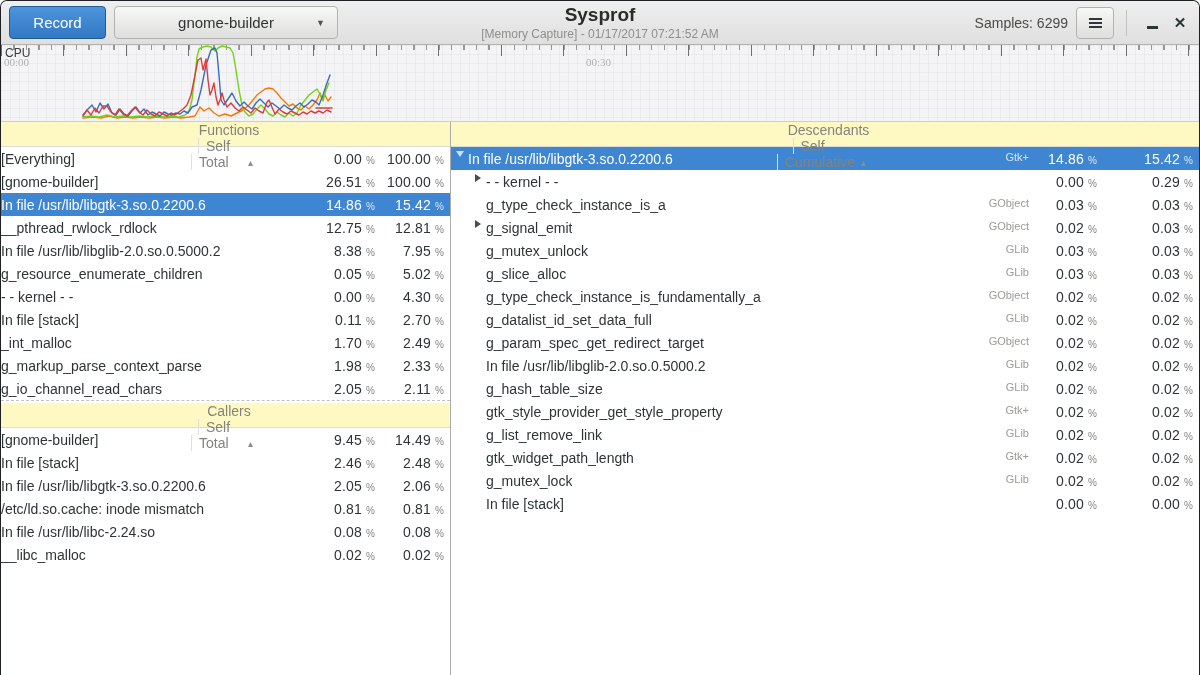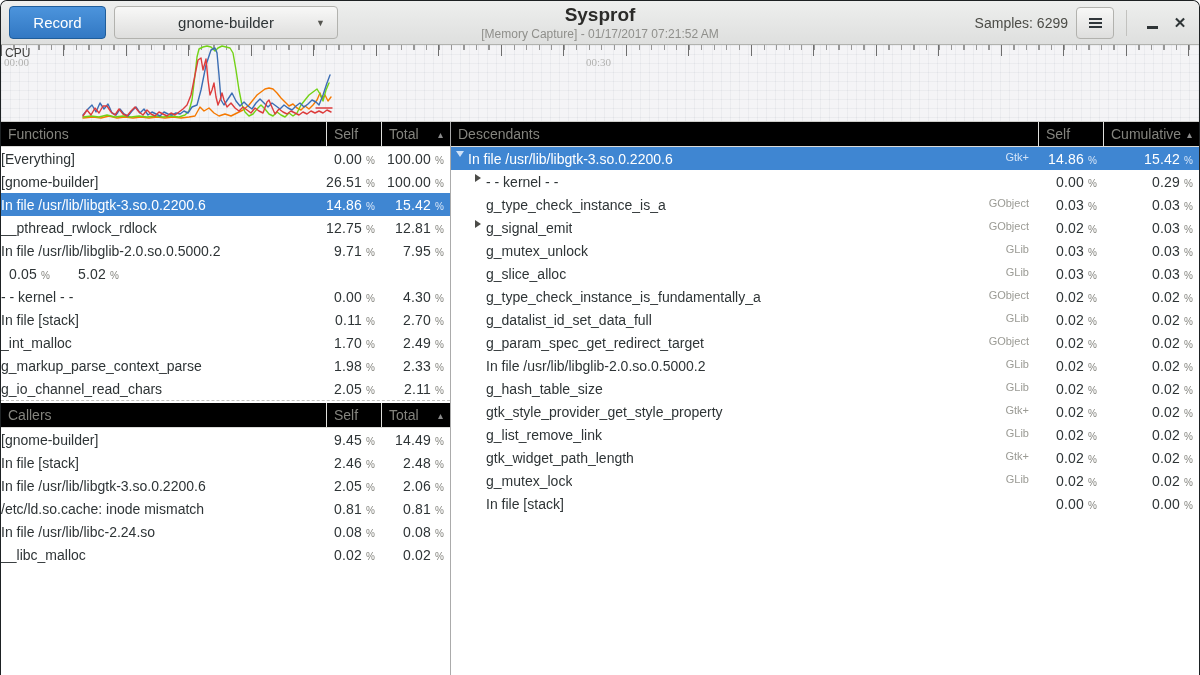--- a/index.html
+++ b/index.html
@@ -51,21 +51,21 @@
   .time-label { position:absolute; top:11px; font-size:11px; color:#b2b2b0;
                 font-family:Liberation Serif, serif; }
   .t0 { left:3px; } .t30 { left:585px; }
 
   
   .panes { display:flex; height:553px; }
   .left-pane { width:450px; border-right:1px solid #ababab; background:#fff; }
   .right-pane { width:748px; background:#fff; }
 
   .thead { height:25px; display:flex; align-items:center; border-bottom:1px solid #dbdbd8;
-           color:#84847e; font-size:14px; background:#000000; }
+           color:#84847e; font-size:14px; background:#fef9c3;flex-direction:column; }
   .thead .hsep { border-left:1px solid #dfdfdc; }
   .hcell { height:100%; display:flex; align-items:center; padding-left:7px; cursor:pointer; }
   .sort-arrow { margin-left:auto; margin-right:7px; font-size:10px; color:#8c8c8c; }
 
   .cell.name  { flex:1; min-width:0; }
   .left-pane .cell.self  { width:55px; }
   .left-pane .cell.total { width:69px; }
   .right-pane .cell.self  { width:65px; }
   .right-pane .cell.total { width:96px; }
 
@@ -174,24 +174,27 @@
             <div class="cell name">
               <span class="fn-label">__pthread_rwlock_rdlock</span>
             </div>
             <div class="cell num self"><span class="val">12.75</span><span class="pctsign">%</span></div>
             <div class="cell num total"><span class="val">12.81</span><span class="pctsign">%</span></div>
           </div>
           <div class="trow">
             <div class="cell name">
               <span class="fn-label">In file /usr/lib/libglib-2.0.so.0.5000.2</span>
             </div>
-            <div class="cell num self"><span class="val">9.71</span><span class="pctsign">%</span></div>
+            <div class="cell num self"><span class="val">8.38</span><span class="pctsign">%</span></div>
             <div class="cell num total"><span class="val">7.95</span><span class="pctsign">%</span></div>
           </div>
           <div class="trow">
+            <div class="cell name">
+              <span class="fn-label">g_resource_enumerate_children</span>
+            </div>
             <div class="cell num self"><span class="val">0.05</span><span class="pctsign">%</span></div>
             <div class="cell num total"><span class="val">5.02</span><span class="pctsign">%</span></div>
           </div>
           <div class="trow">
             <div class="cell name">
               <span class="fn-label">- - kernel - -</span>
             </div>
             <div class="cell num self"><span class="val">0.00</span><span class="pctsign">%</span></div>
             <div class="cell num total"><span class="val">4.30</span><span class="pctsign">%</span></div>
           </div>

